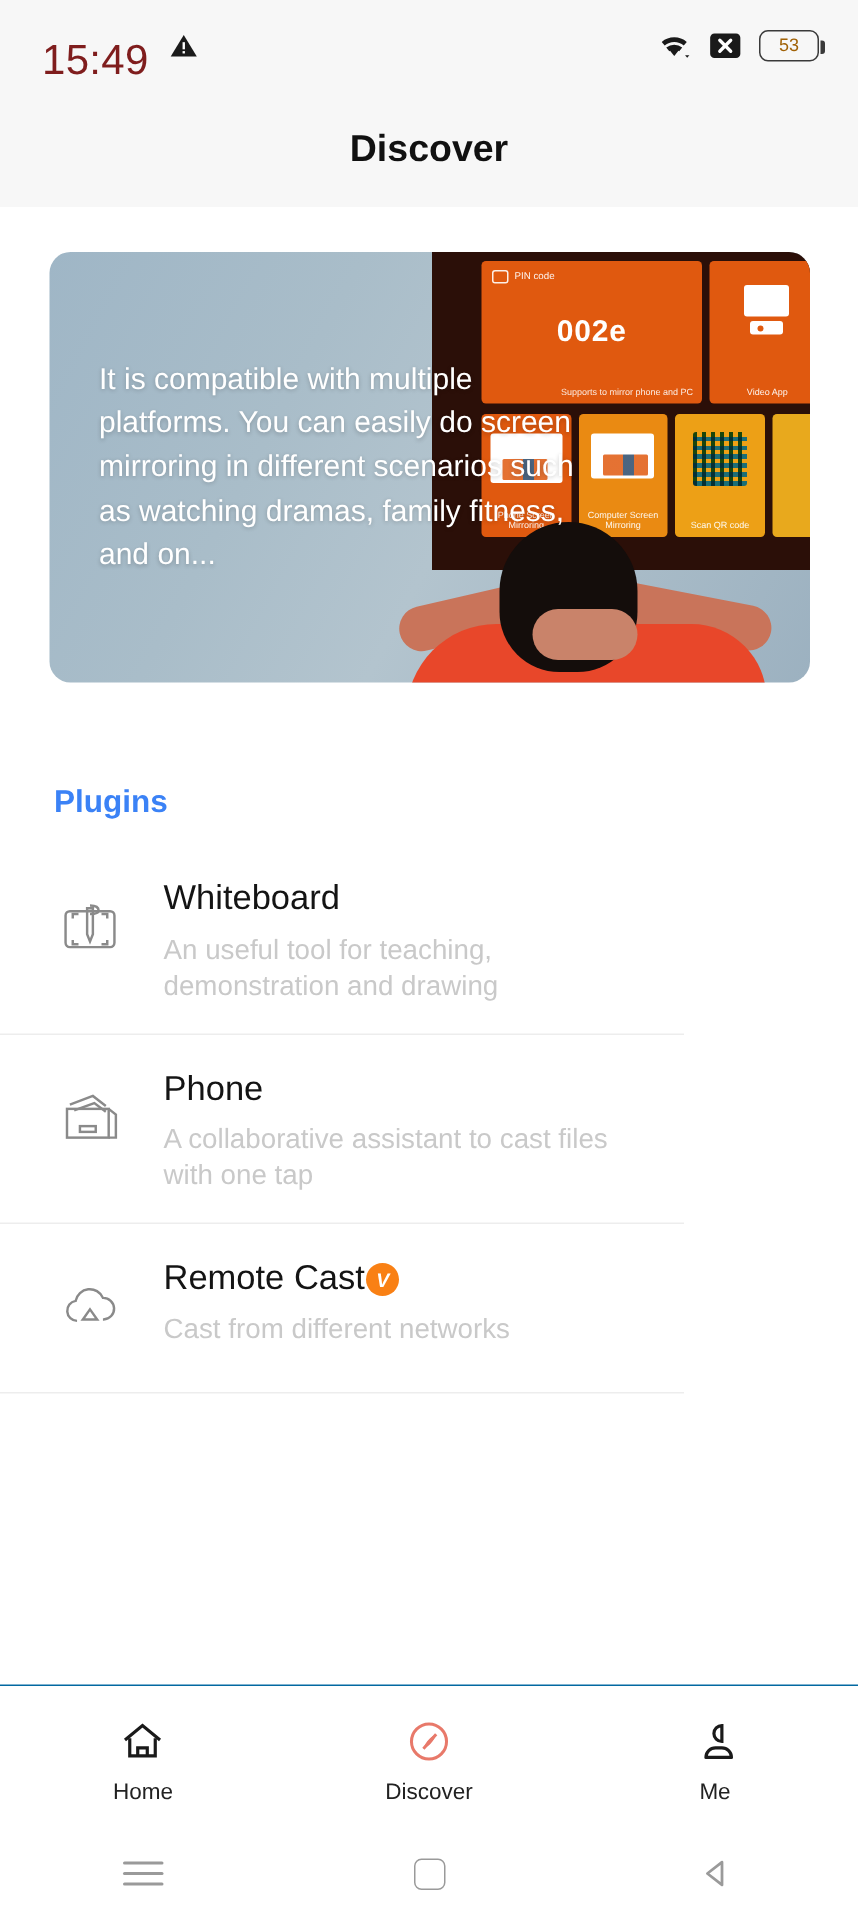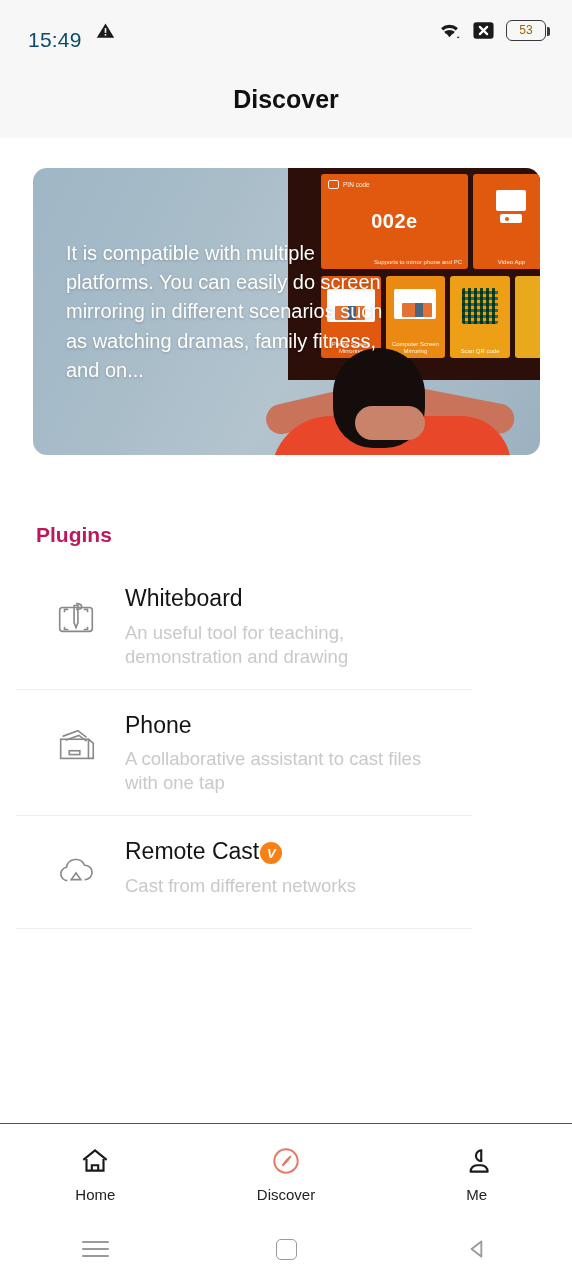--- a/index.html
+++ b/index.html
@@ -12,21 +12,21 @@
   .phone { position: relative; width: 572px; height: 1280px; background:#fff; }
 
   
   .statusbar {
     position: absolute; top:0; left:0; width:572px; height:60px;
     background:#f7f7f7;
     display:flex; align-items:center; justify-content:space-between;
     padding: 0 26px 0 28px;
   }
   .sb-left { display:flex; align-items:center; gap:14px; }
-  .sb-time { font-size:21px; font-weight:400; color:#0c4a6e; letter-spacing:.2px;margin-top:20px; }
+  .sb-time { font-size:28px; font-weight:400; color:#7f1d1d; letter-spacing:.2px;margin-top:20px; }
   .sb-right { display:flex; align-items:center; gap:11px; }
   .sb-battery {
     position:relative; width:40px; height:21px; border:1.6px solid #3a3a3a;
     border-radius:6px; display:flex; align-items:center; justify-content:center;
   }
   .sb-battery::after{
     content:""; position:absolute; right:-5px; top:6px; width:3px; height:9px;
     background:#3a3a3a; border-radius:0 2px 2px 0;
   }
   .sb-battery span { font-size:12px; color:#a16207; line-height:1; }
@@ -102,22 +102,22 @@
            background:#c9745a; border-radius:20px; transform:rotate(11deg); }
   .hands { position:absolute; left:322px; top:238px; width:70px; height:34px;
            background:#c9836a; border-radius:18px; }
   .banner-text { position:absolute; left:33px; top:48px; width:330px; }
   .banner-title { font-size:25px; font-weight:700; color:#fff; line-height:1.25;
                   text-shadow:0 1px 3px rgba(0,0,0,.18); }
   .banner-desc { margin-top:23px; font-size:20px; color:#fff; line-height:1.46;
                  text-shadow:0 1px 3px rgba(0,0,0,.22); }
 
   
-  .section-title { position:absolute; left:36px; top:385px; font-size:21px; font-weight:700; color:#be185d; }
-  .plugin-list { position:absolute; left:0; top:425px; width:456px;margin-left:16px; }
+  .section-title { position:absolute; left:36px; top:385px; font-size:21px; font-weight:700; color:#3b82f6; }
+  .plugin-list { position:absolute; left:0; top:425px; width:456px; }
   .plugin-row { position:relative; display:flex; align-items:flex-start;
                 padding:22px 24px 20px 30px; border-bottom:1px solid #ededed; min-height:113px; }
   .plugin-icon { width:60px; flex:0 0 60px; display:flex; justify-content:center;
                  align-items:flex-start; padding-top:10px; }
   .plugin-body { flex:1; padding-left:19px; }
   .plugin-name { font-size:23px; font-weight:400; color:#141414; display:flex;
                  align-items:center; line-height:1.2; }
   .vip-badge { width:22px; height:22px; border-radius:50%; background:#f98014;
                display:inline-flex; align-items:center; justify-content:center;
                margin-left:1px; margin-top:2px; }

